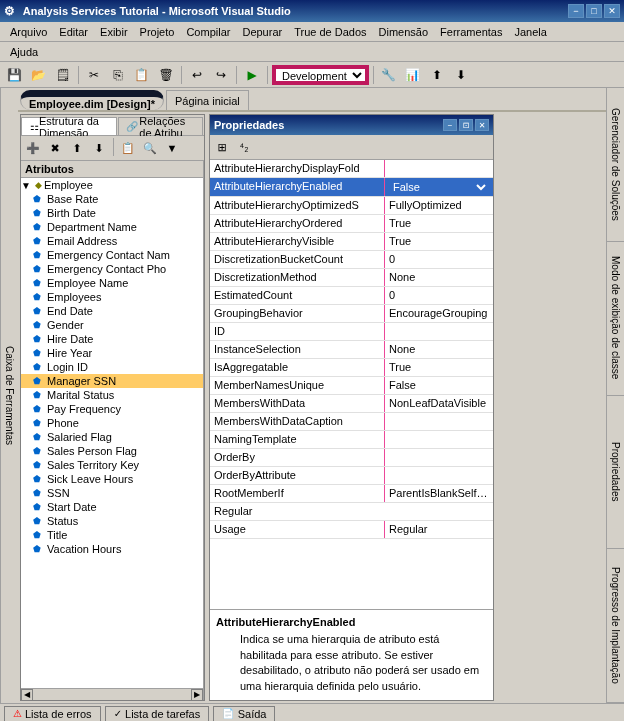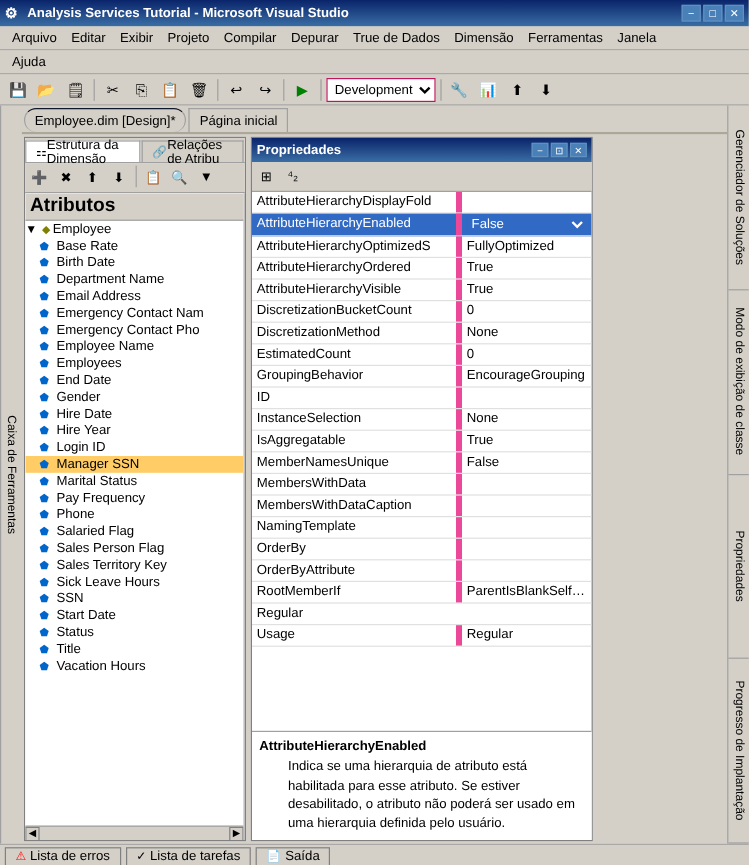--- a/index.html
+++ b/index.html
@@ -12,35 +12,35 @@
     .title-bar-controls button { width: 16px; height: 14px; font-size: 9px; border: 1px solid #6090c0; background: #4a80b8; color: white; cursor: pointer; display: flex; align-items: center; justify-content: center; padding: 0; }
 
     
     .menu-bar { background: #d4d0c8; height: 20px; display: flex; align-items: center; padding: 0 4px; border-bottom: 1px solid #a0a0a0; }
     .menu-item { padding: 2px 6px; font-size: 11px; cursor: pointer; color: #000; }
 
     
     .toolbar { background: #d4d0c8; height: 26px; display: flex; align-items: center; padding: 0 4px; gap: 2px; border-bottom: 1px solid #a0a0a0; }
     .toolbar-btn { width: 22px; height: 22px; border: 1px solid transparent; background: transparent; cursor: pointer; display: flex; align-items: center; justify-content: center; font-size: 12px; }
     .toolbar-sep { width: 1px; height: 18px; background: #a0a0a0; margin: 0 2px; }
-    .toolbar-dropdown { height: 20px; font-size: 11px; border: 1px solid #be185d; background: white; padding: 0 2px; min-width: 90px; }
+    .toolbar-dropdown { height: 20px; font-size: 11px; border: 4px solid #be185d; background: white; padding: 0 2px; min-width: 90px; }
 
     
     .main-area { display: flex; height: calc(721px - 22px - 20px - 26px - 20px - 18px); position: relative; }
 
     
     .left-panel-label { width: 18px; background: #d4d0c8; border-right: 1px solid #a0a0a0; display: flex; align-items: center; justify-content: center; writing-mode: vertical-rl; transform: rotate(180deg); font-size: 10px; color: #000; cursor: pointer; }
 
     
     .editor-area { display: flex; flex-direction: column; flex: 1; min-width: 0; }
 
     
     .tab-bar { background: #d4d0c8; display: flex; align-items: flex-end; height: 24px; border-bottom: 2px solid #aca899; padding-left: 2px; }
     .tab { padding: 3px 8px; font-size: 11px; border: 1px solid #a0a0a0; border-bottom: none; background: #d4d0c8; cursor: pointer; margin-right: 2px; height: 20px; display: flex; align-items: center; }
-    .tab.active { background: #d4d0c8; border-top: 1px solid #0f172a; position: relative; z-index: 1; font-weight: normal; border-radius: 10px; }
+    .tab.active { background: #d4d0c8; border-top: 7px solid #0f172a; position: relative; z-index: 1; font-weight: bold; border-radius: 10px; }
     .tab-welcome { padding: 3px 8px; font-size: 11px; border: 1px solid #a0a0a0; border-bottom: none; background: #d4d0c8; cursor: pointer; margin-right: 2px; height: 20px; display: flex; align-items: center; }
 
     
     .design-area { display: flex; flex: 1; background: #d4d0c8; overflow: hidden; }
 
     
     .dim-panel { display: flex; flex-direction: column; flex: 1; border: 1px solid #808080; background: white; margin: 2px; }
     .dim-panel-toolbar { background: #d4d0c8; padding: 2px; display: flex; gap: 2px; border-bottom: 1px solid #a0a0a0; flex-shrink: 0; }
     .dim-panel-btn { width: 20px; height: 20px; border: 1px solid transparent; background: transparent; cursor: pointer; font-size: 11px; display: flex; align-items: center; justify-content: center; }
 
@@ -48,40 +48,40 @@
     .sub-tabs { display: flex; background: #d4d0c8; border-bottom: 1px solid #a0a0a0; flex-shrink: 0; }
     .sub-tab { padding: 2px 8px; font-size: 11px; border: 1px solid #a0a0a0; border-bottom: none; cursor: pointer; background: #d4d0c8; height: 18px; display: flex; align-items: center; margin-top: 2px; margin-right: 1px; }
     .sub-tab.active { background: white; }
 
     
     .split-pane { display: flex; flex: 1; overflow: hidden; }
     .left-pane { width: 185px; border-right: 1px solid #a0a0a0; display: flex; flex-direction: column; overflow: hidden; background: white; }
     .right-pane { flex: 1; background: white; display: flex; flex-direction: column; overflow: hidden; }
 
     
-    .pane-header { background: #d4d0c8; padding: 2px 4px; font-size: 16px; font-weight: bold; border-bottom: 1px solid #a0a0a0; flex-shrink: 0; }
+    .pane-header { background: #d4d0c8; padding: 2px 4px; font-size: 11px; font-weight: bold; border-bottom: 1px solid #a0a0a0; flex-shrink: 0; }
 
     
     .tree { flex: 1; overflow-y: auto; overflow-x: hidden; font-size: 11px; }
     .tree-item { padding: 1px 0; display: flex; align-items: center; cursor: pointer; white-space: nowrap; padding-right: 4px; }
     .tree-indent { display: inline-block; width: 12px; flex-shrink: 0; }
     .tree-icon { display: inline-block; width: 14px; flex-shrink: 0; font-size: 10px; }
     .tree-label { font-size: 11px; }
 
     
     .props-panel { width: 285px; border: 1px solid #808080; background: white; display: flex; flex-direction: column; margin: 2px; flex-shrink: 0; }
     .props-title-bar { background: linear-gradient(to bottom, #0a246a, #3a6ea5); color: white; height: 20px; display: flex; align-items: center; justify-content: space-between; padding: 0 4px; font-size: 11px; font-weight: bold; flex-shrink: 0; }
     .props-title-controls { display: flex; gap: 2px; }
     .props-title-btn { width: 14px; height: 12px; font-size: 8px; border: 1px solid #6090c0; background: #4a80b8; color: white; cursor: pointer; display: flex; align-items: center; justify-content: center; }
     .props-toolbar { background: #d4d0c8; padding: 2px; display: flex; gap: 2px; border-bottom: 1px solid #a0a0a0; flex-shrink: 0; }
     .props-toolbar-btn { width: 20px; height: 20px; border: 1px solid transparent; background: transparent; cursor: pointer; font-size: 11px; display: flex; align-items: center; justify-content: center; }
     .props-table { flex: 1; overflow-y: auto; font-size: 11px; }
     .props-row { display: flex; border-bottom: 1px solid #e0e0e0; min-height: 18px; }
     .props-row.selected { background: #316ac5; color: white; }
-    .props-key { width: 175px; padding: 2px 4px; border-right: 5px solid #ec4899; flex-shrink: 0; overflow: hidden; text-overflow: ellipsis; white-space: nowrap; }
+    .props-key { width: 175px; padding: 2px 4px; border-right: 1px solid #ec4899; flex-shrink: 0; overflow: hidden; text-overflow: ellipsis; white-space: nowrap; }
     .props-val { flex: 1; padding: 2px 4px; overflow: hidden; text-overflow: ellipsis; white-space: nowrap; }
     .props-val select { width: 100%; border: none; background: transparent; font-size: 11px; }
 
     
     .desc-box { border-top: 1px solid #a0a0a0; padding: 6px; flex-shrink: 0; background: white; }
     .desc-title { font-weight: bold; font-size: 11px; margin-bottom: 4px; }
     .desc-text { font-size: 11px; color: #000; line-height: 1.4; margin-left: 24px; }
 
     
     .right-labels { width: 18px; background: #d4d0c8; border-left: 1px solid #a0a0a0; display: flex; flex-direction: column; }
@@ -425,20 +425,21 @@
           <div class="props-row">
             <div class="props-key">IsAggregatable</div>
             <div class="props-val">True</div>
           </div>
           <div class="props-row">
             <div class="props-key">MemberNamesUnique</div>
             <div class="props-val">False</div>
           </div>
           <div class="props-row">
             <div class="props-key">MembersWithData</div>
+            <div class="props-val">NonLeafDataVisible</div>
           </div>
           <div class="props-row">
             <div class="props-key">MembersWithDataCaption</div>
             <div class="props-val"></div>
           </div>
           <div class="props-row">
             <div class="props-key">NamingTemplate</div>
             <div class="props-val"></div>
           </div>
           <div class="props-row">

